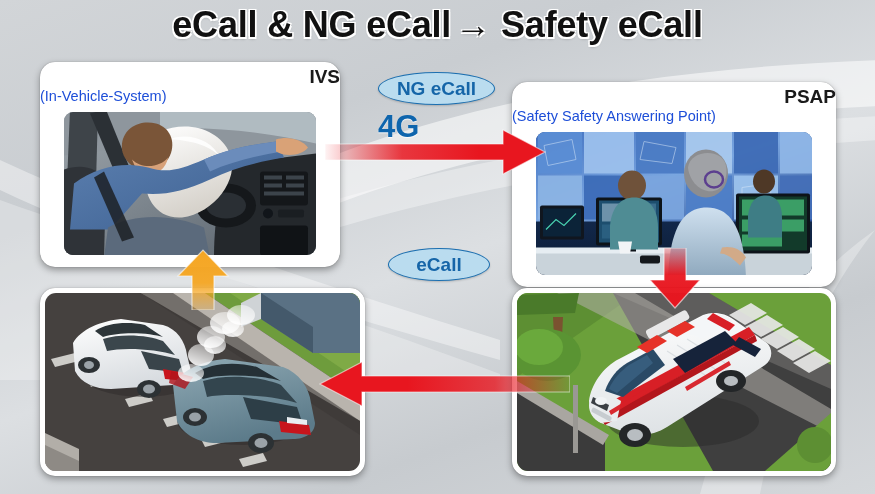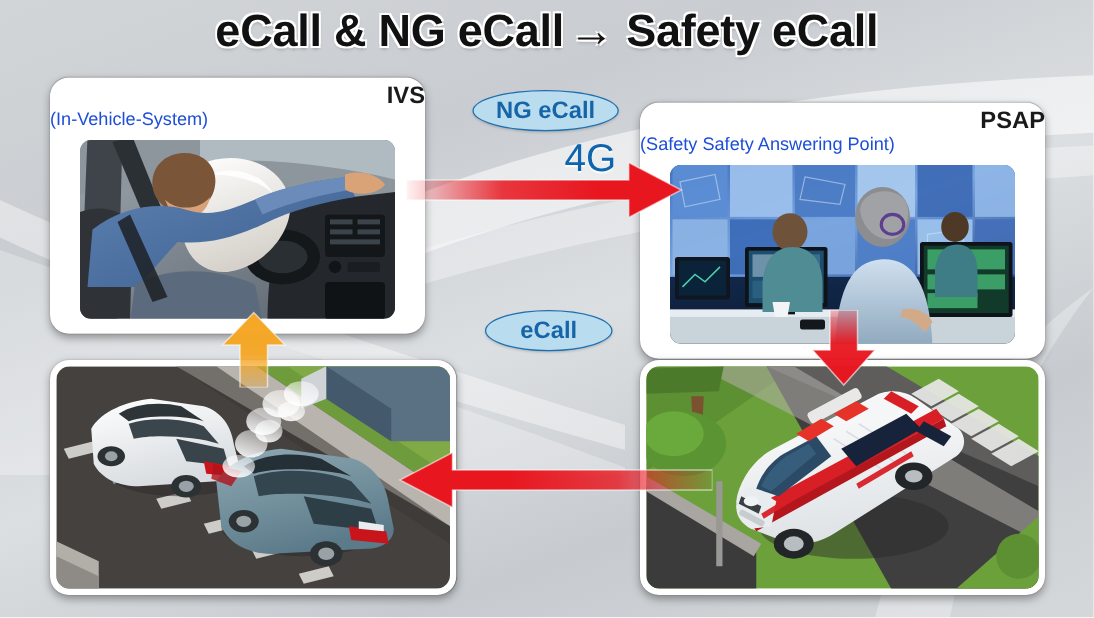--- a/index.html
+++ b/index.html
@@ -93,22 +93,22 @@
     border: 1.6px solid #1c6fb0;
     color: #1565a8;
     font-weight: bold;
     box-shadow: 0 1px 2px rgba(0,0,0,.18);
     text-align: right;
   }
   #pill-ng   { left: 378px; top: 72px;  width: 115px; height: 31px; font-size: 19px; }
   #pill-ecall{ left: 388px; top: 216px; width: 100px; height: 31px; font-size: 19px; margin-top: 32px; }
   .tech {
     position: absolute;
-    text-align: right;
-    font-weight: normal;
+    text-align: left;
+    font-weight: bold;
     font-size: 31px;
     color: #0e65ad;
     text-shadow: 0 1px 1px rgba(255,255,255,.85);
   }
   #tech-4g   { left: 378px; top: 109px; width: 115px; }
   #tech-23g  { left: 370px; top: 170px; width: 132px; }
 
   
   .arrow { position: absolute; }
   .arrow svg { display: block; }

